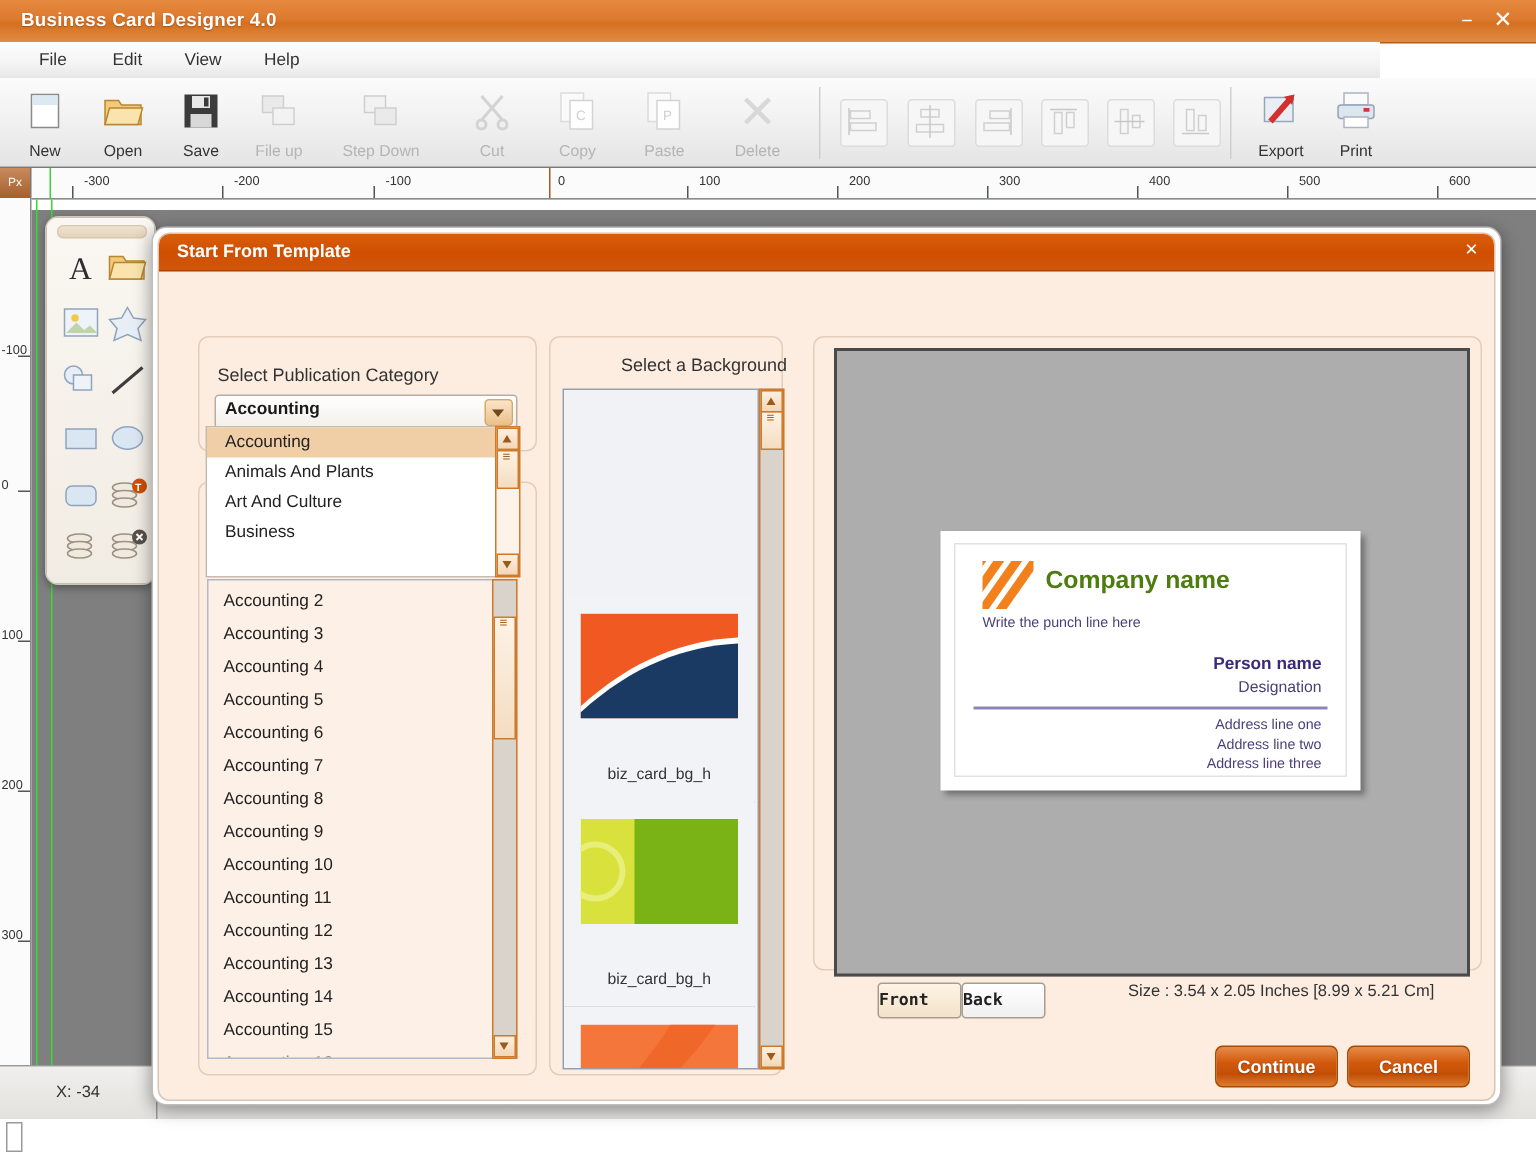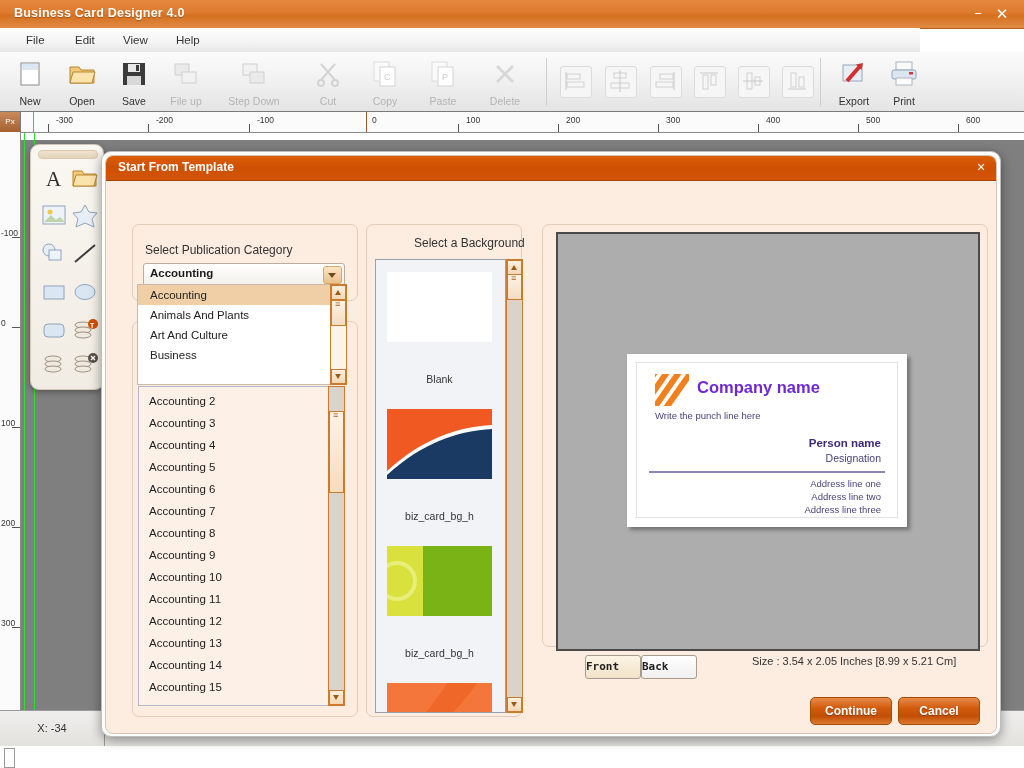--- a/index.html
+++ b/index.html
@@ -173,21 +173,21 @@
   
   .prevpane{position:absolute;left:556px;top:232px;width:420px;height:415px;
     background:#adadad;border:2px solid #4a4a4a;}
   .card{position:absolute;left:627px;top:354px;width:280px;height:173px;background:#fff;
     box-shadow:3px 3px 4px rgba(0,0,0,.35);}
   .cardinner{position:absolute;left:9px;top:8px;right:9px;bottom:9px;border:1px solid #e2e2e2;}
 
   .logo{position:absolute;left:28px;top:20px;width:34px;height:32px;overflow:hidden;}
   .logo i{position:absolute;width:6px;height:56px;background:#f2811d;
     transform:rotate(35deg);transform-origin:top left;}
-  .coname{position:absolute;left:70px;top:24px;font-size:16.5px;font-weight:bold;color:#6d28d9;}
+  .coname{position:absolute;left:70px;top:24px;font-size:16.5px;font-weight:bold;color:#4d7c0f;}
   .punch{position:absolute;left:28px;top:56px;font-size:9.5px;color:#4a3f7a;}
   .pname{position:absolute;right:26px;top:83px;font-size:11.5px;font-weight:bold;color:#3b2a79;
     text-align:right;}
   .desig{position:absolute;right:26px;top:98px;font-size:10.5px;color:#4a3f7a;text-align:right;}
   .cardrule{position:absolute;left:22px;right:22px;top:117px;height:2px;background:#8f84b5;}
   .addr{position:absolute;right:26px;font-size:9.5px;color:#4a3f7a;text-align:right;}
 
   
   .fbtn{position:absolute;top:655px;width:54px;height:22px;border:1px solid #a79c8f;
     border-radius:3px;font-size:11px;font-weight:bold;font-family:"DejaVu Sans Mono",monospace;
@@ -589,24 +589,20 @@
     <div class="trow" style="top:272px">Accounting 14</div>
     <div class="trow" style="top:294px">Accounting 15</div>
     <div class="trow" style="top:316px;color:#8a8a8a">Accounting 16</div>
   </div>
   <div class="tlscroll">
     <div class="sthumb" style="top:24px;height:80px"></div>
     <div class="sbtn dn"></div>
   </div>
 
   <div class="bglist">
-    <div class="bgcell" style="top:0">
-      <div class="bgthumb" style="background:#ffffff"></div>
-      <div class="bgcap">Blank</div>
-    </div>
     <div class="bgcell" style="top:137px">
       <div class="bgthumb">
         <svg width="105" height="70" viewBox="0 0 105 70">
             <rect width="105" height="70" fill="#f05a22"></rect>
             <path d="M0 62 C35 30 70 18 105 16 L105 70 L0 70 Z" fill="#ffffff"></path>
             <path d="M0 66 C35 34 70 22 105 20 L105 70 L0 70 Z" fill="#1b3a63"></path>
           </svg>
       </div>
       <div class="bgcap">biz_card_bg_h</div>
     </div>

